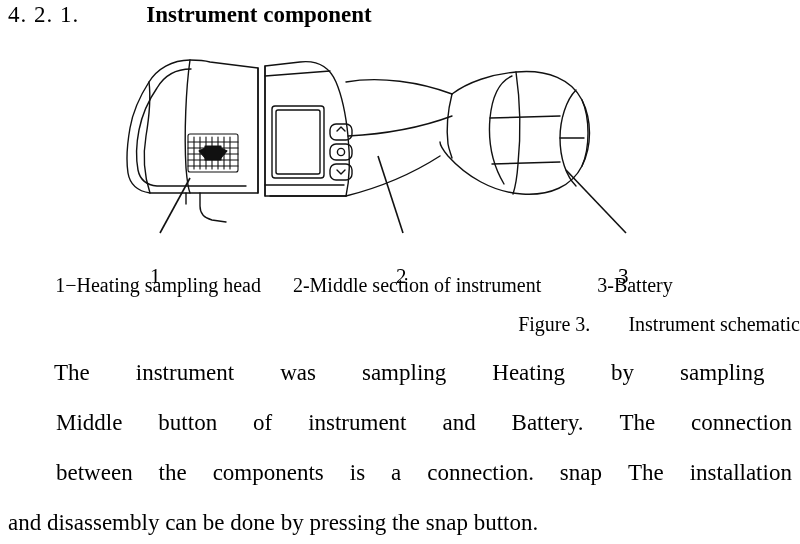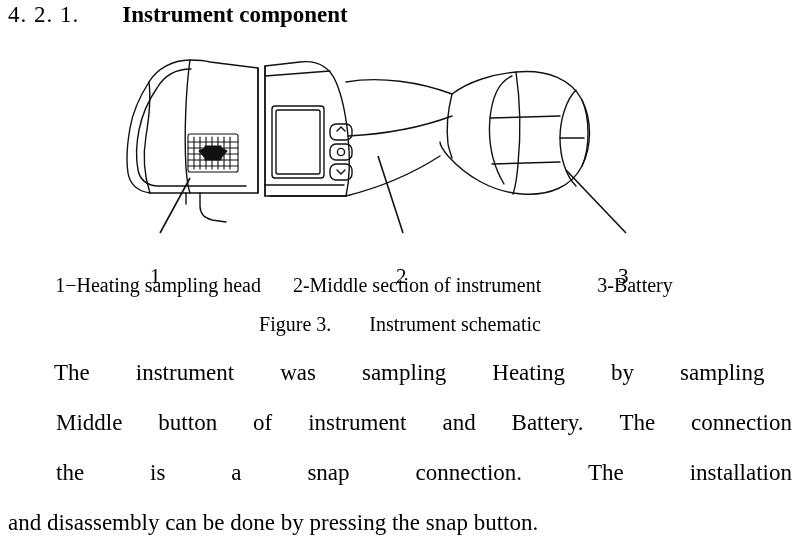--- a/index.html
+++ b/index.html
@@ -20,30 +20,31 @@
     height: 544px;
   }
   
   .heading {
     position: absolute;
     left: 8px;
     top: 2px;
     display: flex;
     align-items: baseline;
     white-space: nowrap;
+    gap: 41px;
   }
   .heading-number {
     font-size: 23px;
     letter-spacing: 1px;
     font-family: "Liberation Serif", serif;
   }
   .heading-title {
     font-size: 23px;
     font-weight: bold;
-    margin-left: 43px;
+    margin-left: 26px;
     font-family: "Liberation Serif", serif;
   }
   
   .figure {
     position: absolute;
     left: 0;
     top: 38px;
     width: 800px;
     height: 215px;
   }
@@ -73,21 +74,21 @@
   .legend span { display: inline-block; }
   .legend .gap-a { width: 22px; }
   .legend .gap-b { width: 46px; }
 
   
   .figcaption {
     position: absolute;
     left: 0;
     top: 313px;
     width: 800px;
-    text-align: center;
+    text-align: right;
     font-size: 20px;
   }
   .figcaption .cap-gap { display: inline-block; width: 28px; }
 
   
   .body-text {
     position: absolute;
     left: 8px;
     top: 348px;
     width: 784px;
@@ -245,24 +246,26 @@
       <span class="word">Middle</span>
       <span class="word">button</span>
       <span class="word">of</span>
       <span class="word">instrument</span>
       <span class="word">and</span>
       <span class="word">Battery.</span>
       <span class="word">The</span>
       <span class="word">connection</span>
     </span>
     <span class="body-line justify">
+      <span class="word">between</span>
       <span class="word">the</span>
+      <span class="word">components</span>
       <span class="word">is</span>
       <span class="word">a</span>
+      <span class="word">connection.</span>
       <span class="word">snap</span>
-      <span class="word">connection.</span>
       <span class="word">The</span>
       <span class="word">installation</span>
     </span>
     <span class="body-line last">and disassembly can be done by pressing the snap button.</span>
   </div>
 
 </div>
 
 </body></html>

